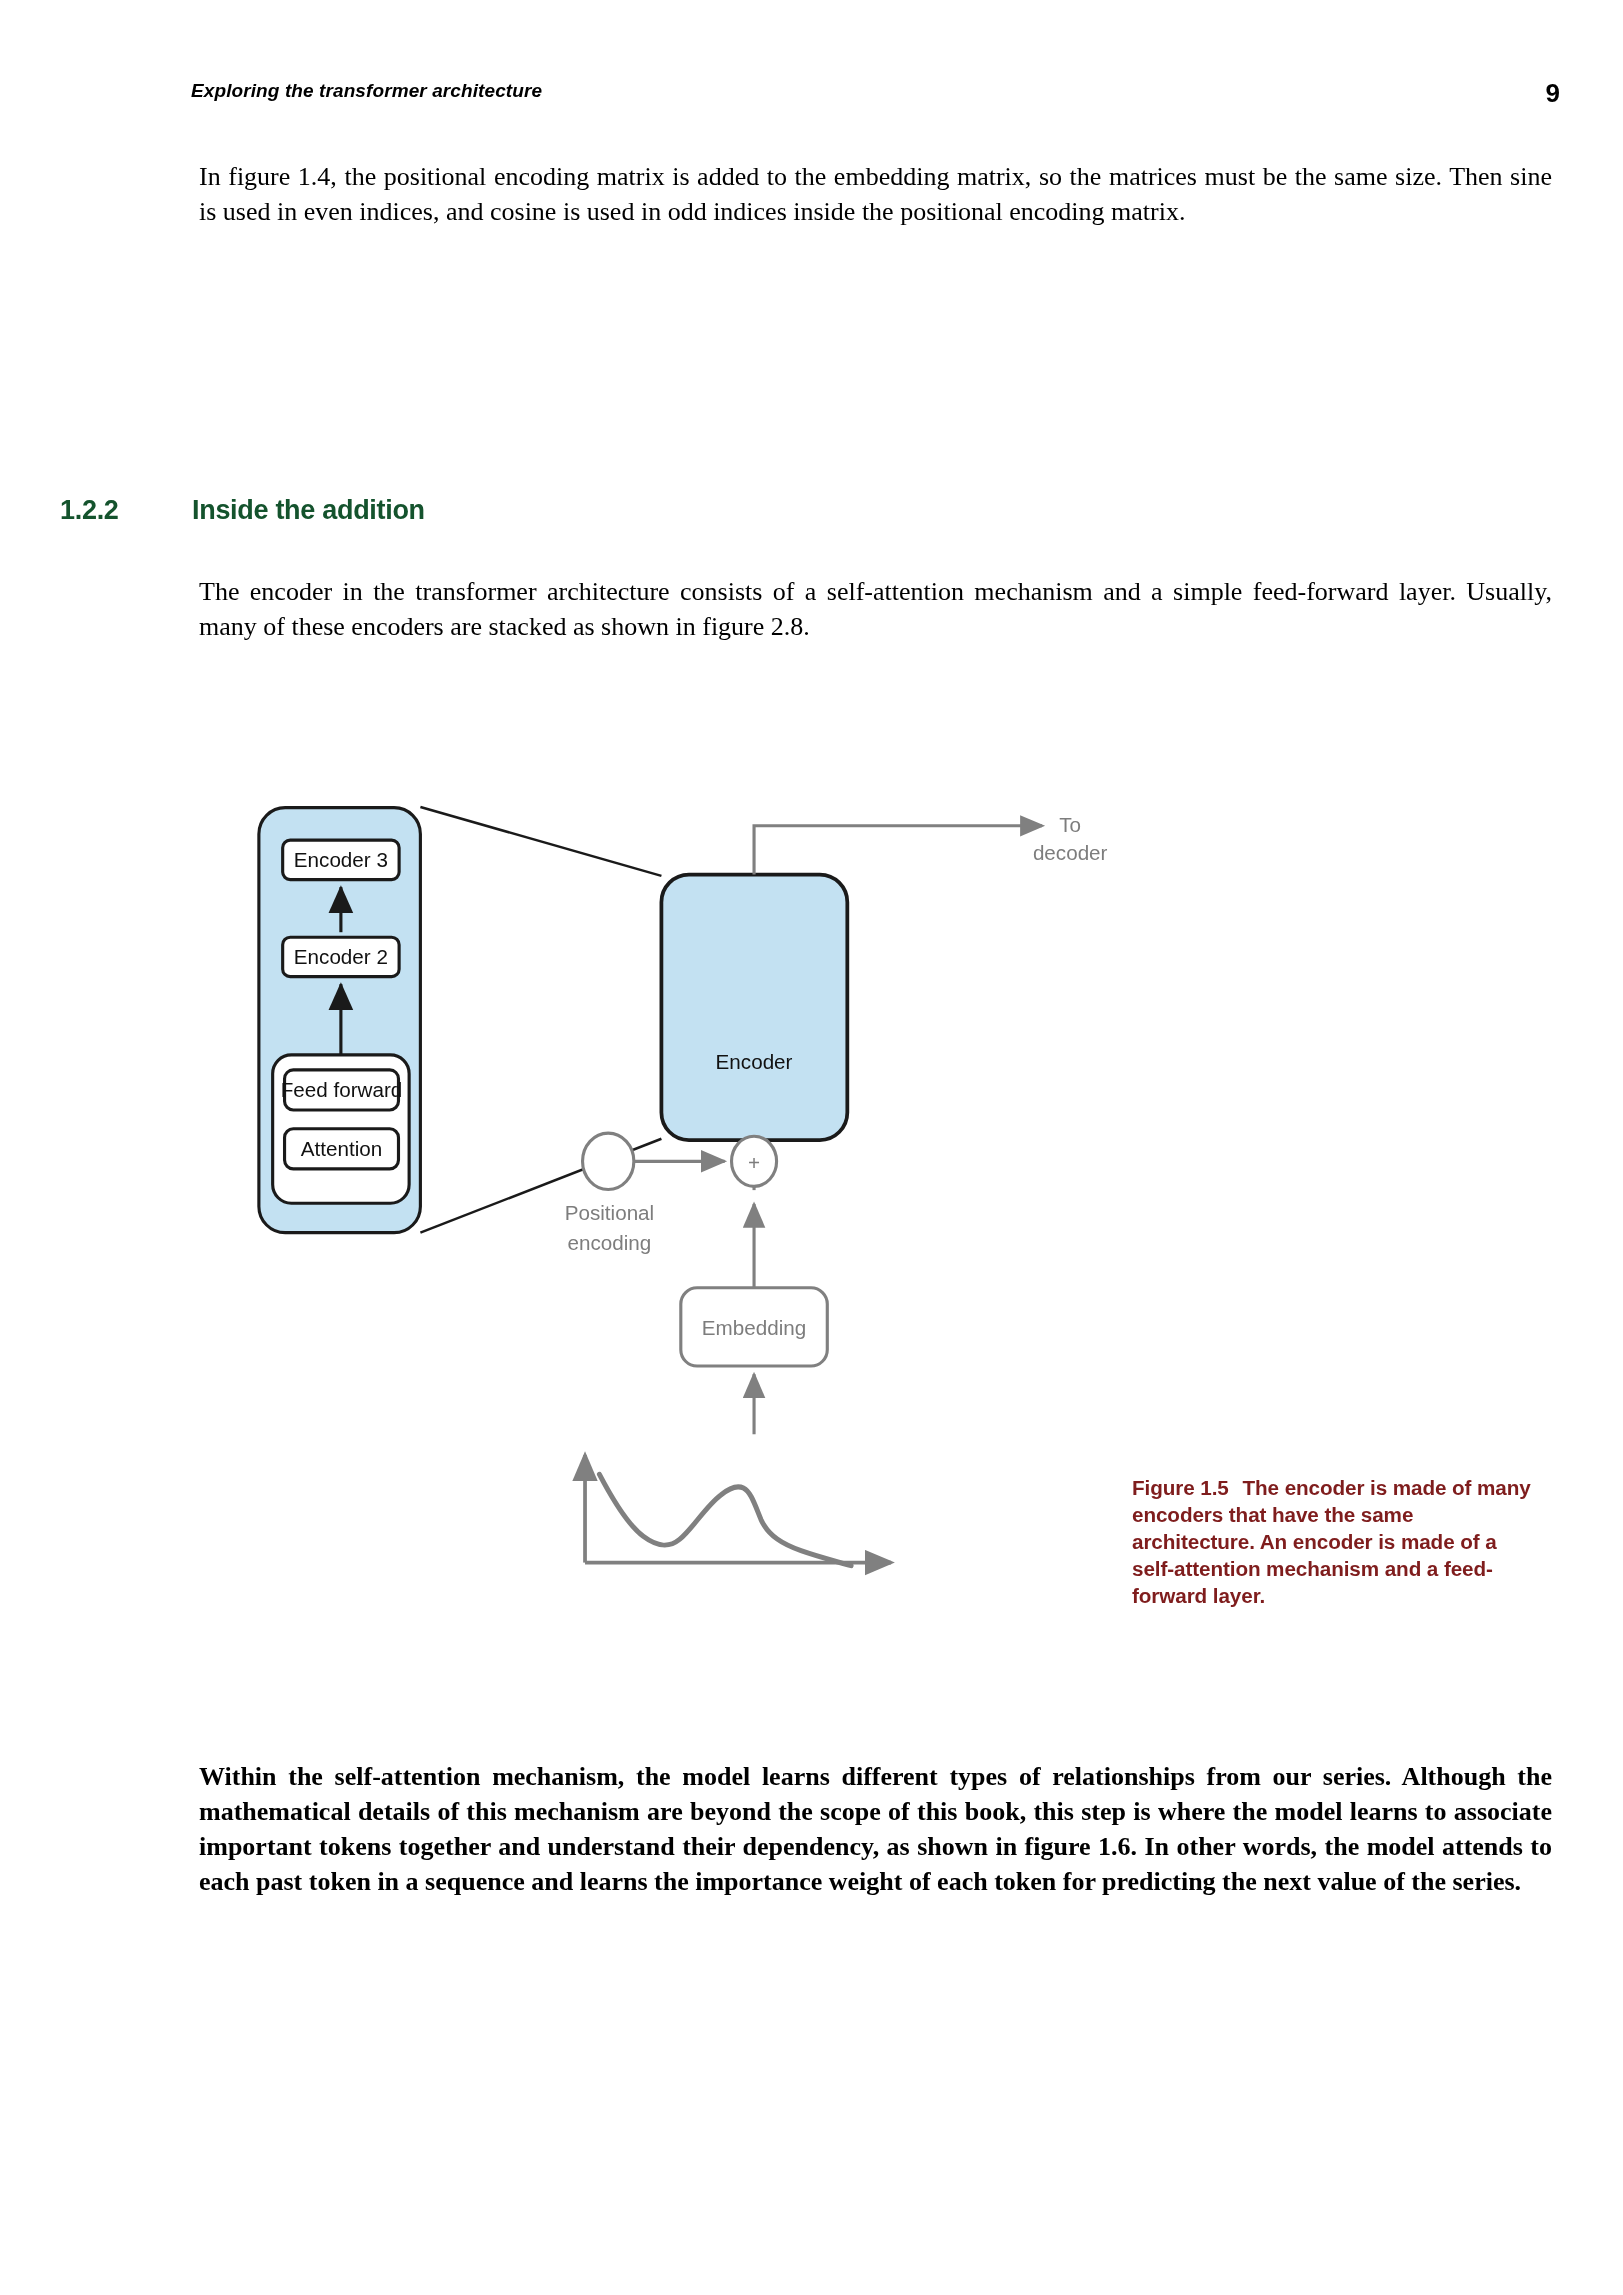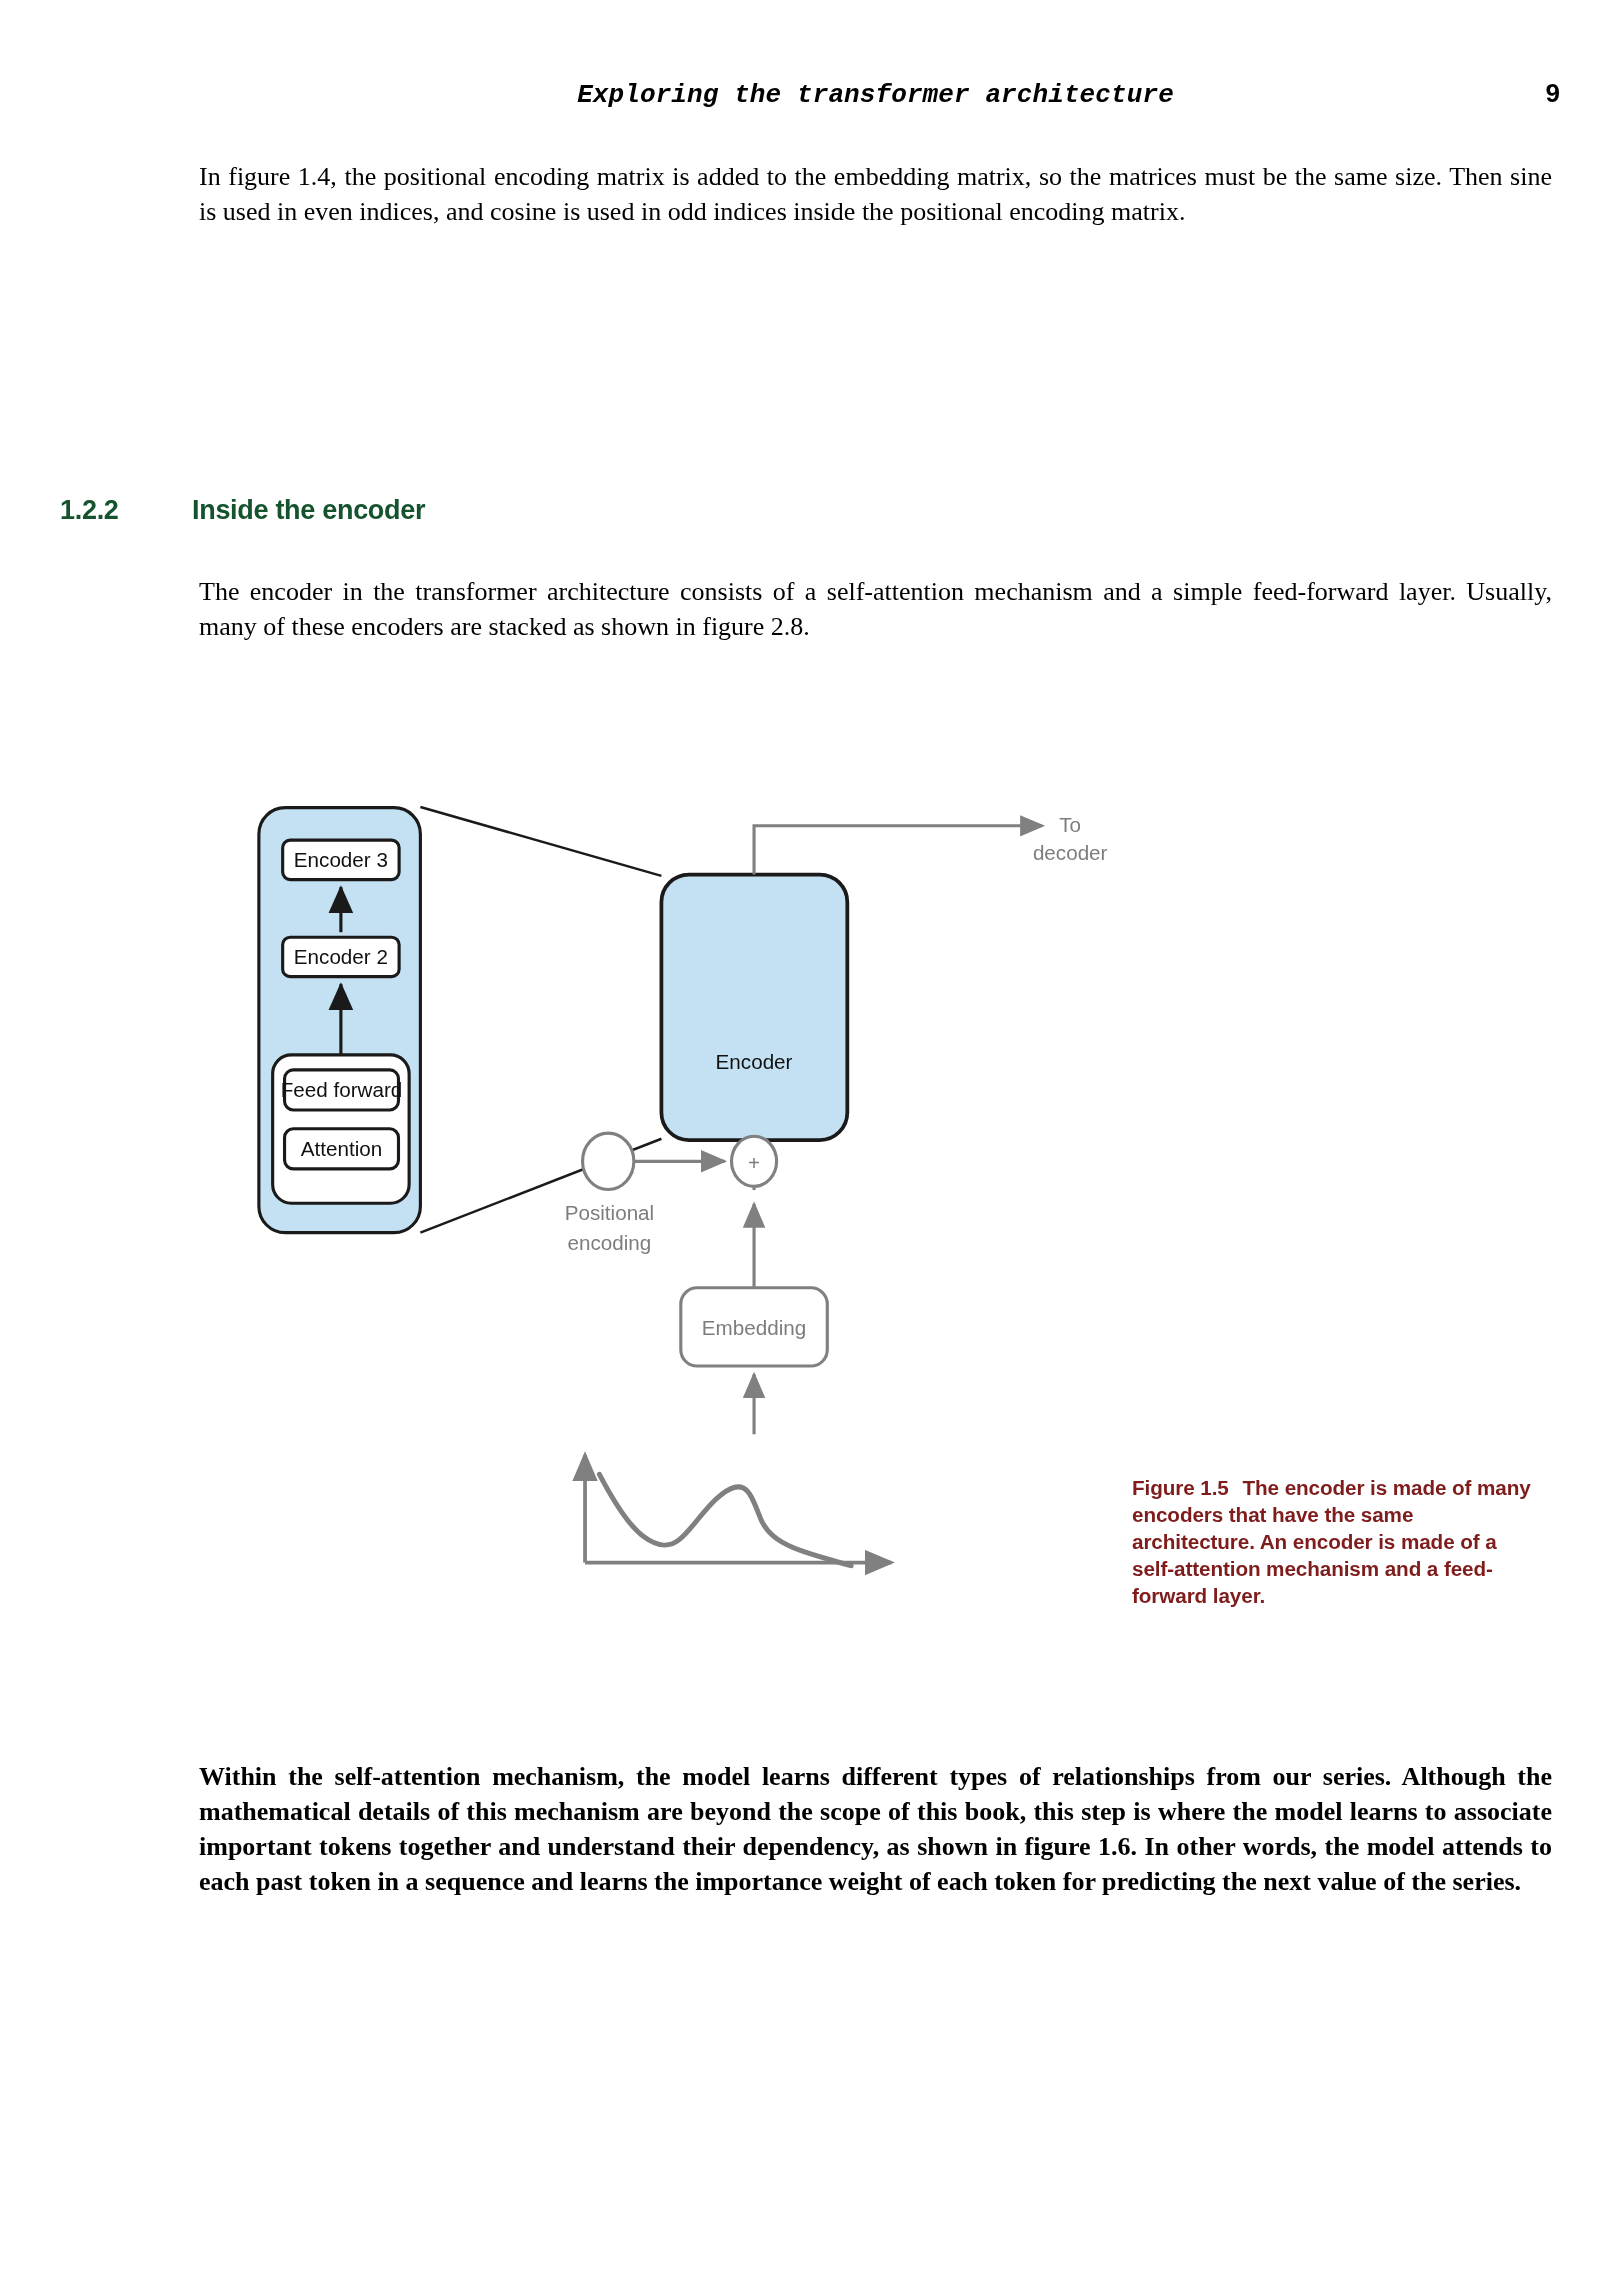--- a/index.html
+++ b/index.html
@@ -23,26 +23,25 @@
     left: 191px;
     right: 63px;
     top: 80px;
     height: 38px;
   }
   .rh-title {
     position: absolute;
     left: 0;
     right: 0;
     top: 0;
-    text-align: center;
     font-style: italic;
     font-weight: bold;
-    font-size: 26px;
+    font-size: 19px;
     letter-spacing: 0.1px;
-    font-family: Liberation Mono, monospace;
+    font-family: Liberation Sans, sans-serif;
   }
   .rh-folio {
     position: absolute;
     right: 0;
     top: -2.5px;
     font-size: 26px;
     font-weight: bold;
     font-family: "Liberation Sans", "DejaVu Sans", sans-serif;
   }
 
@@ -136,21 +135,21 @@
     <div class="rh-title">Exploring the transformer architecture</div>
     <div class="rh-folio">9</div>
   </div>
 
   <div class="textcol" style="top:152px;">
     <p class="body">In figure 1.4, the positional encoding matrix is added to the embedding matrix, so the matrices must be the same size. Then sine is used in even indices, and cosine is used in odd indices inside the positional encoding matrix.</p>
   </div>
 
   <div class="section-head">
     <span class="section-num">1.2.2</span>
-    <span class="section-title">Inside the encoder</span>
+    <span class="section-title">Inside the addition</span>
   </div>
 
   <div class="textcol" style="top:567px;">
     <p class="body">The encoder in the transformer architecture consists of a self-attention mechanism and a simple feed-forward layer. Usually, many of these encoders are stacked as shown in figure 2.8.</p>
   </div>
 
   <div class="fig-caption">
     <span class="fig-label">Figure 1.5</span><span class="fig-gap"></span><span>The encoder is made of many encoders that have the same architecture. An encoder is made of a self-attention mechanism and a feed-forward layer.</span>
   </div>
 

